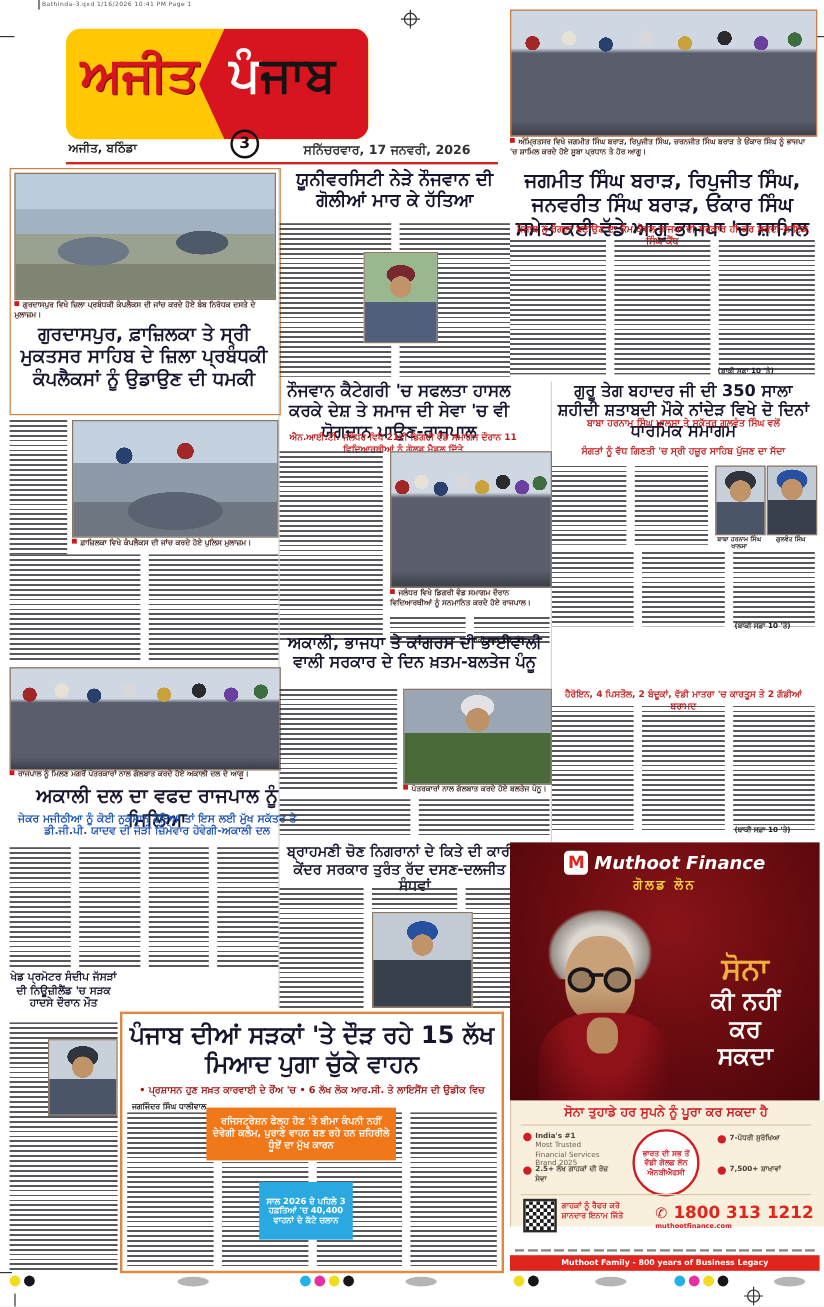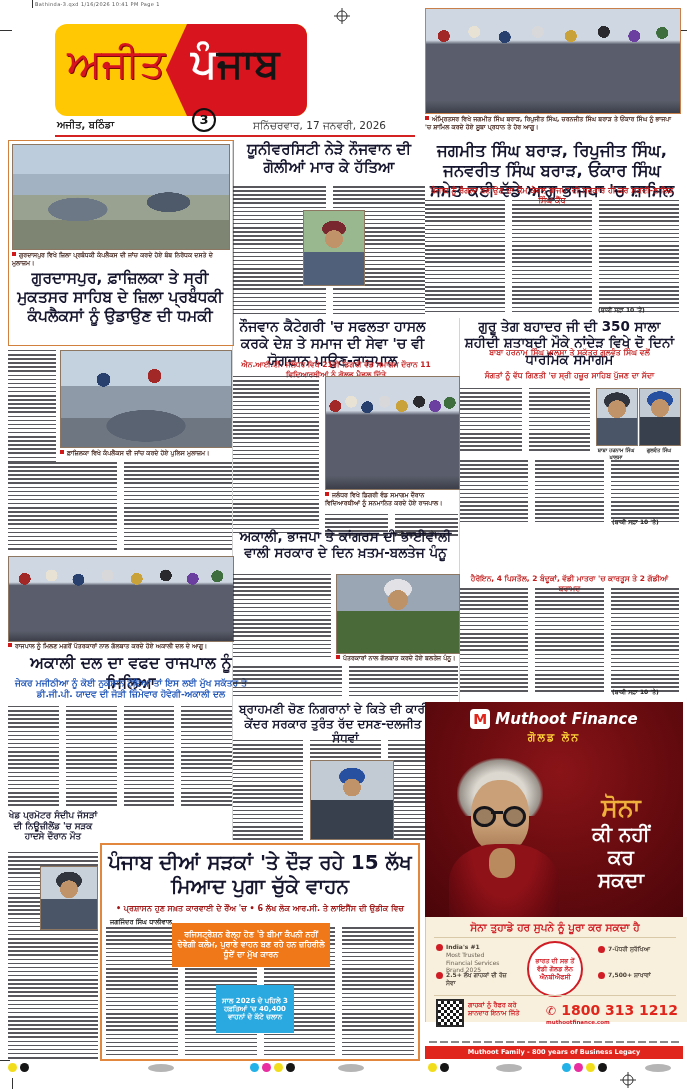--- a/index.html
+++ b/index.html
@@ -109,28 +109,28 @@
   </svg>
   <svg class="abs" style="left:620px;top:1072px" width="16" height="16">
     <circle cx="8" cy="8" r="5" fill="none" stroke="#333" stroke-width="1"></circle>
     <line x1="8" y1="0" x2="8" y2="16" stroke="#333" stroke-width="1"></line>
     <line x1="0" y1="8" x2="16" y2="8" stroke="#333" stroke-width="1"></line>
   </svg>
 
   <div class="abs" style="left:55px;top:24px;width:252px;height:92px">
     <div class="mast-y"></div>
     <div class="mast-r"></div>
-    <div class="abs" style="left:12px;top:16px;font-size:40px;font-weight:normal;color:#d8141e;text-shadow:1px 1px 0 #7a0a0a">ਅਜੀਤ</div>
+    <div class="abs" style="left:12px;top:16px;font-size:40px;font-weight:bold;color:#d8141e;text-shadow:1px 1px 0 #7a0a0a">ਅਜੀਤ</div>
     <div class="abs" style="left:54%;top:16px;font-size:40px;font-weight:bold">
       <span style="color:#fff">ਪੰ</span><span style="color:#141414">ਜਾਬ</span>
     </div>
   </div>
   <div class="abs" style="left:57px;top:119px;font-size:10px;font-weight:bold;color:#222">ਅਜੀਤ, ਬਠਿੰਡਾ</div>
   <div class="abs p3" style="left:192px;top:108px">3</div>
-  <div class="abs" style="left:253px;top:119px;font-size:10.5px;font-weight:normal;color:#333">ਸਨਿੱਚਰਵਾਰ, 17 ਜਨਵਰੀ, 2026</div>
+  <div class="abs" style="left:253px;top:119px;font-size:10.5px;font-weight:bold;color:#333">ਸਨਿੱਚਰਵਾਰ, 17 ਜਨਵਰੀ, 2026</div>
   <div class="abs rule-red" style="left:55px;top:135px;width:360px;height:2px"></div>
 
   <div class="vline" style="left:232px;top:140px;height:700px"></div>
   <div class="vline" style="left:459px;top:318px;height:384px"></div>
 
   <div class="photo crowd" style="left:425px;top:8px;width:254px;height:104px;border-color:#c87f4a"></div>
   <div class="abs cap" style="left:425px;top:115px;width:254px">ਅੰਮ੍ਰਿਤਸਰ ਵਿਖੇ ਜਗਮੀਤ ਸਿੰਘ ਬਰਾੜ, ਰਿਪੁਜੀਤ ਸਿੰਘ, ਚਰਨਜੀਤ ਸਿੰਘ ਬਰਾੜ ਤੇ ਓਂਕਾਰ ਸਿੰਘ ਨੂੰ ਭਾਜਪਾ 'ਚ ਸ਼ਾਮਿਲ ਕਰਦੇ ਹੋਏ ਸੂਬਾ ਪ੍ਰਧਾਨ ਤੇ ਹੋਰ ਆਗੂ।</div>
   <div class="abs hl" style="left:425px;top:141px;width:254px;font-size:16.5px">ਜਗਮੀਤ ਸਿੰਘ ਬਰਾੜ, ਰਿਪੁਜੀਤ ਸਿੰਘ, ਜਨਵਰੀਤ ਸਿੰਘ ਬਰਾੜ, ਓਂਕਾਰ ਸਿੰਘ ਸਮੇਤ ਕਈ ਵੱਡੇ ਆਗੂ ਭਾਜਪਾ 'ਚ ਸ਼ਾਮਿਲ</div>
   <div class="abs sub-red" style="left:425px;top:186px;width:254px;font-size:8px">ਪੰਜਾਬ ਨੂੰ ਰੰਗਲਾ ਬਣਾਉਣ ਦਾ ਕੰਮ ਕੇਵਲ ਭਾਜਪਾ ਦੀ ਸਰਕਾਰ ਹੀ ਕਰ ਸਕਦੀ-ਲਾਇਕ ਸਿੰਘ ਕੈਂਥ</div>
   <div class="cols" style="left:425px;top:200px;width:254px;height:112px">

